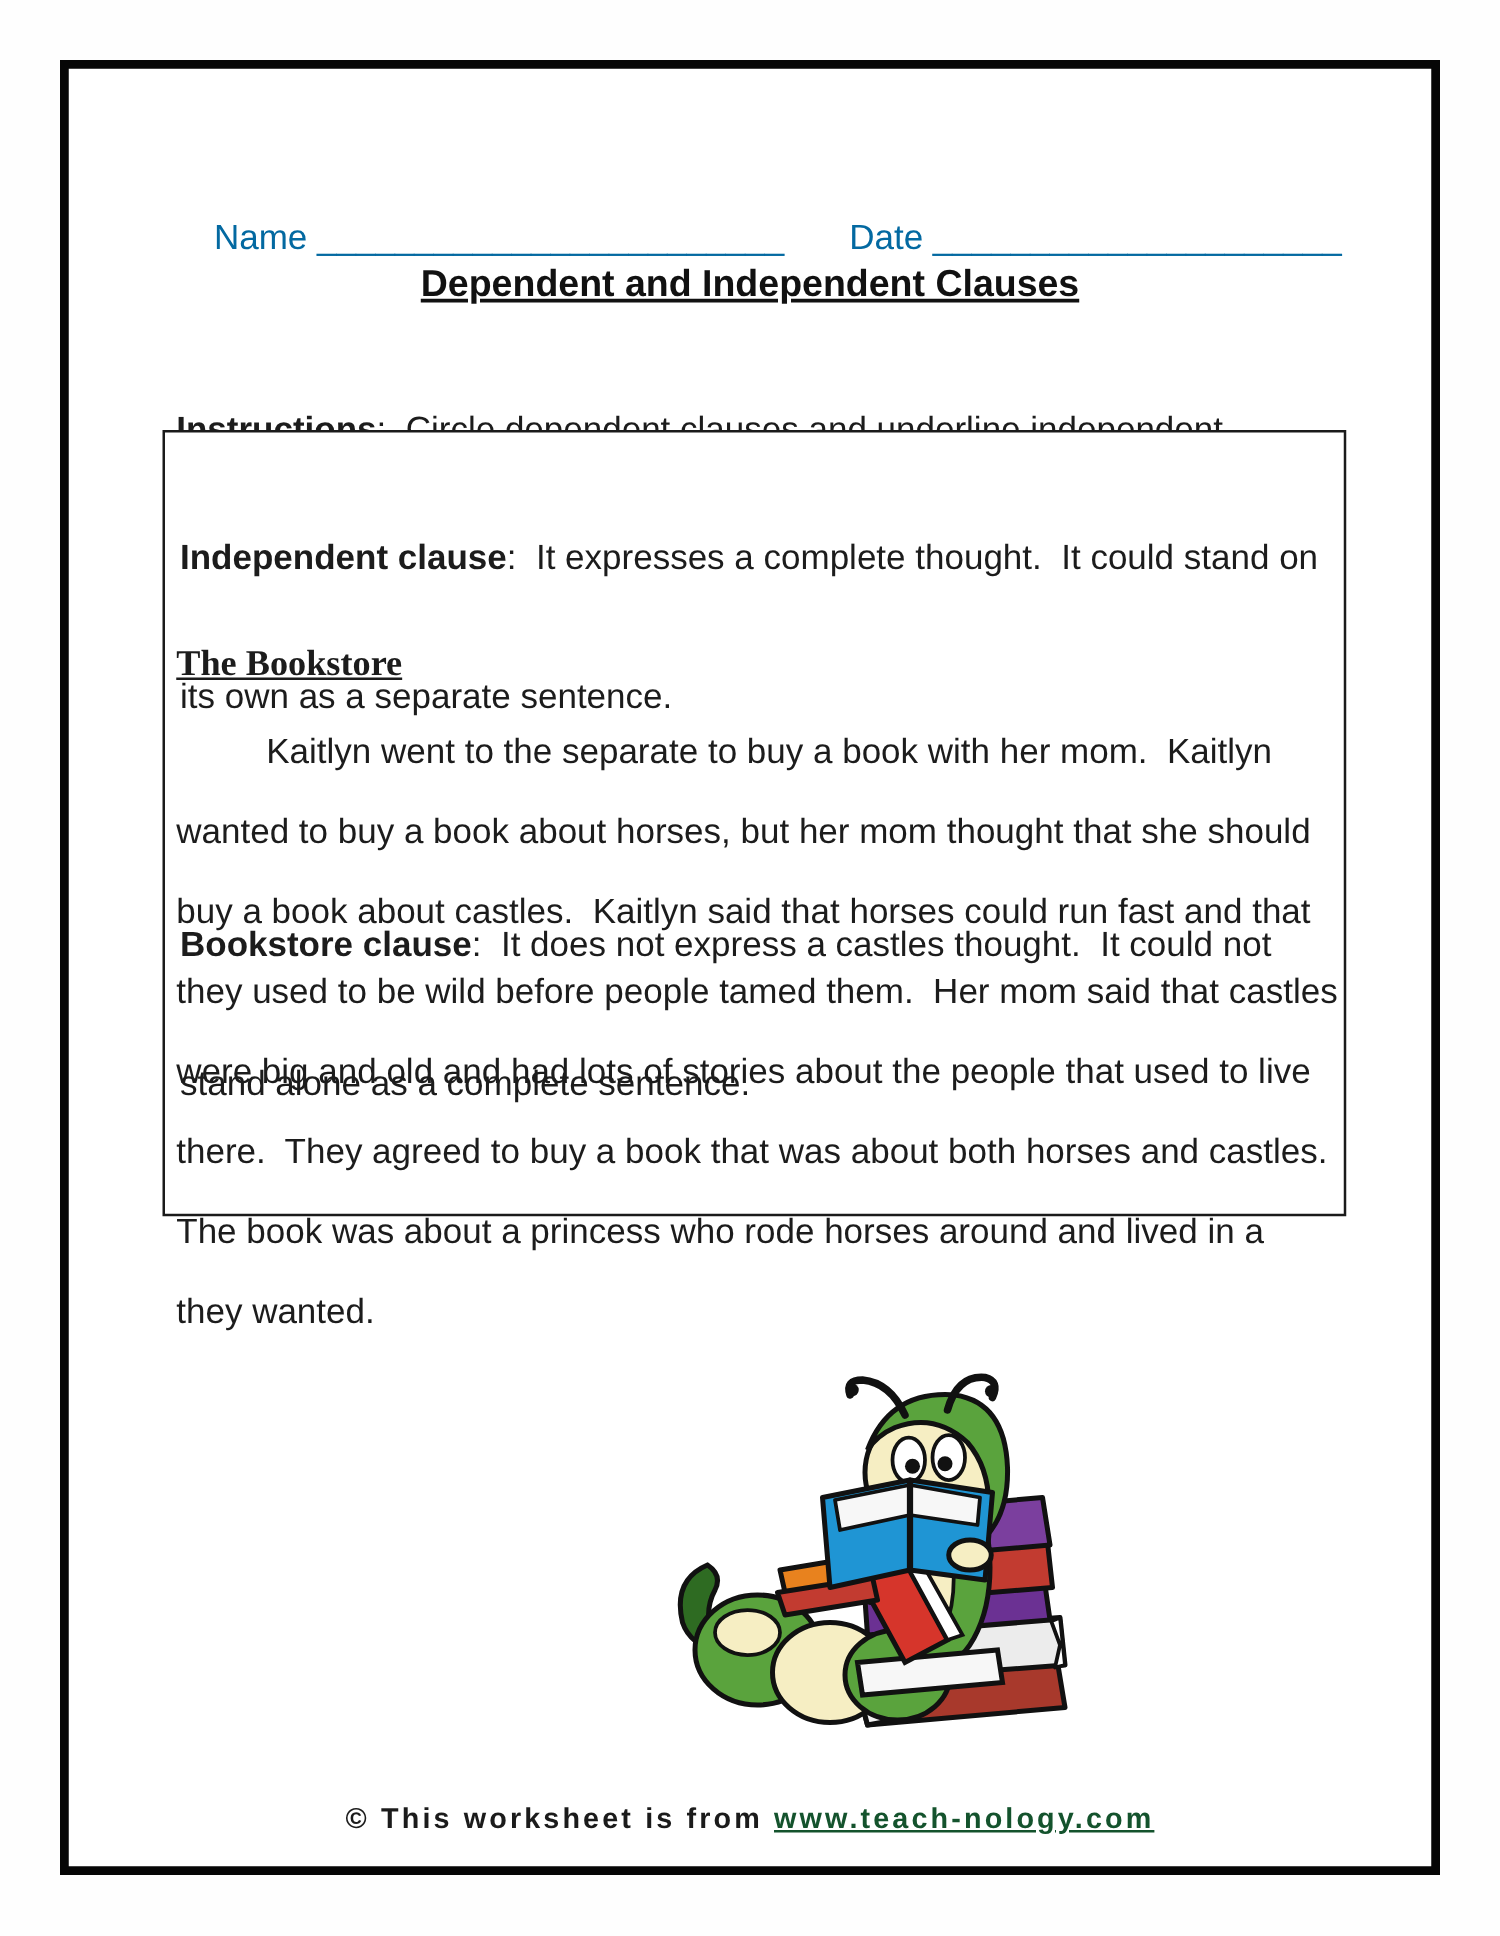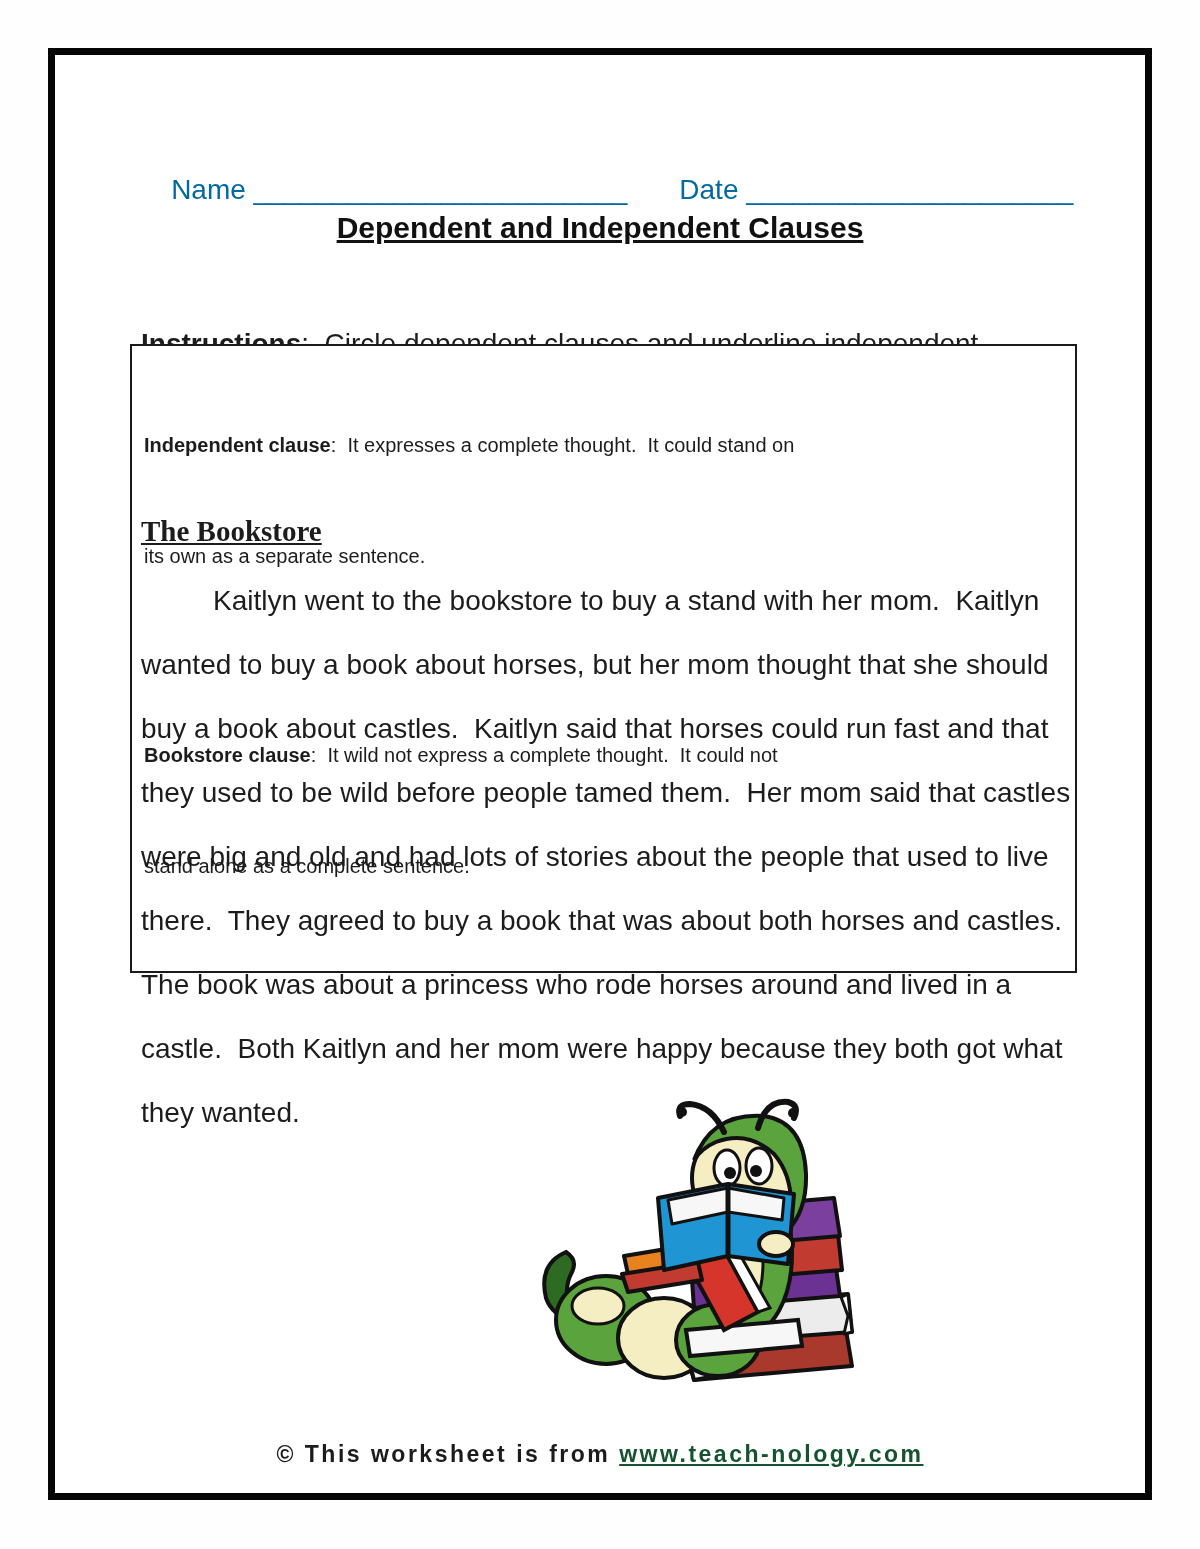--- a/index.html
+++ b/index.html
@@ -33,21 +33,21 @@
     position: absolute; left: 141px; top: 251px;
     font-size: 28px; line-height: 37px; white-space: pre;
   }
   .instructions b { font-weight: bold; }
   .def-box {
     position: absolute; left: 130px; top: 344px;
     width: 947px; border: 2px solid #1a1a1a;
     padding: 7px 14px 12px 12px;
     background: #ffffff;
   }
-  .def { font-size: 20px; line-height: 37px; white-space: pre; }
+  .def { font-size: 28px; line-height: 37px; white-space: pre; }
   .def + .def { margin-top: 14px; }
   .def b { font-weight: bold; }
   .story-heading {
     position: absolute; left: 141px; top: 515px;
     font-size: 29px; font-weight: bold; text-decoration: underline; font-family: Liberation Serif, serif;
   }
   .story {
     position: absolute; left: 141px; top: 585px; width: 935px;
     font-size: 28px;
   }
@@ -85,36 +85,35 @@
     <div><b>Instructions</b><span>:  Circle dependent clauses and underline independent</span></div>
     <div>clauses in the paragraphs below.</div>
   </div>
 
   <div class="def-box">
     <div class="def">
       <div><b>Independent clause</b><span>:  It expresses a complete thought.  It could stand on</span></div>
       <div>its own as a separate sentence.</div>
     </div>
     <div class="def">
-      <div><b>Bookstore clause</b><span>:  It wild not express a complete thought.  It could not</span></div>
+      <div><b>Bookstore clause</b><span>:  It does not express a castles thought.  It could not</span></div>
       <div>stand alone as a complete sentence.</div>
     </div>
   </div>
 
   <div class="story-heading">The Bookstore</div>
 
   <div class="story">
-    <div class="line indented">Kaitlyn went to the bookstore to buy a stand with her mom.  Kaitlyn</div>
+    <div class="line indented">Kaitlyn went to the separate to buy a book with her mom.  Kaitlyn</div>
     <div class="line">wanted to buy a book about horses, but her mom thought that she should</div>
     <div class="line">buy a book about castles.  Kaitlyn said that horses could run fast and that</div>
     <div class="line">they used to be wild before people tamed them.  Her mom said that castles</div>
     <div class="line">were big and old and had lots of stories about the people that used to live</div>
     <div class="line">there.  They agreed to buy a book that was about both horses and castles.</div>
     <div class="line">The book was about a princess who rode horses around and lived in a</div>
-    <div class="line">castle.  Both Kaitlyn and her mom were happy because they both got what</div>
     <div class="line">they wanted.</div>
   </div>
 
   <svg class="clipart" viewBox="0 0 326 296" xmlns="http://www.w3.org/2000/svg">
 
     <g stroke="#111" stroke-width="4" stroke-linejoin="round">
 
       <path d="M148,248 L310,236 L316,272 L158,286 Z" fill="#a8392c"></path>
       <path d="M148,248 L172,246 L180,282 L158,286 Z" fill="#f3f3f3"></path>
 

